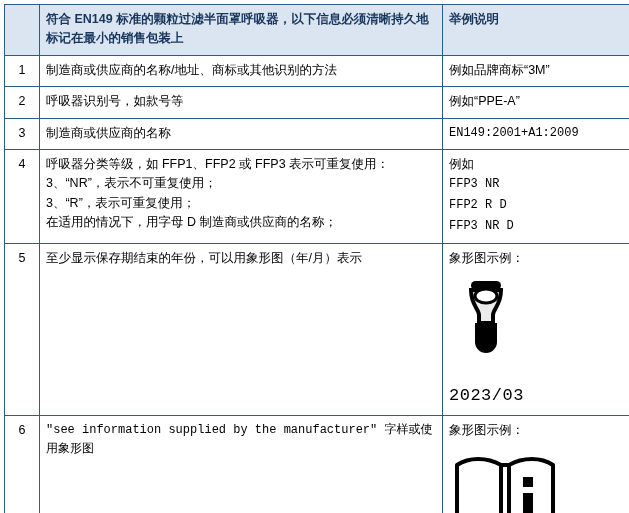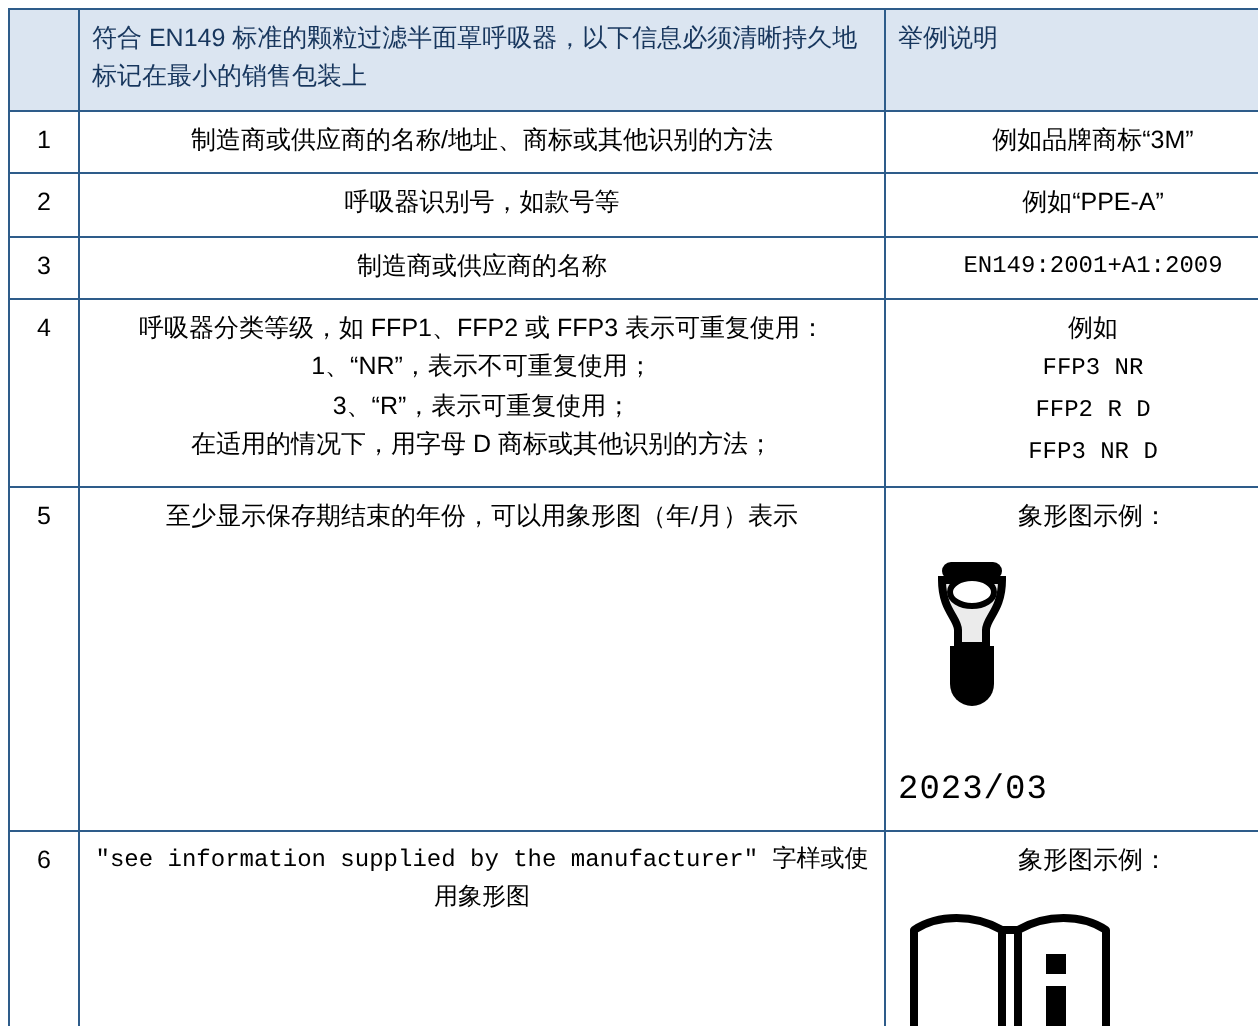--- a/index.html
+++ b/index.html
@@ -32,31 +32,31 @@
     padding: 5px 6px 6px 6px;
     font-size: 12.5px;
     line-height: 1.55;
   }
   .col-num { width: 22px; text-align: center; padding-left: 2px; padding-right: 2px; }
   .col-req { width: 390px; }
   .col-exp { width: 195px; }
 
   thead td, thead th {
     background: #dbe5f1;
-    font-weight: normal;
+    font-weight: bold;
     color: #17365d;
     font-size: 12.5px;
     line-height: 1.6;
   }
   .hdr-num { background: #dbe5f1; }
   .mono {
     font-family: "Liberation Mono", "DejaVu Sans Mono", monospace;
     font-size: 12px;
   }
-  .line { display: block; text-align: center; }
+  .line { display: block; }
   .exp-mono {
     font-family: "Liberation Mono", "DejaVu Sans Mono", monospace;
     font-size: 12px;
     line-height: 1.75;
   }
   .pictogram-wrap {
     margin-top: 10px;
     display: block;
   }
   .pict-date {
@@ -110,23 +110,23 @@
         </td>
         <td class="col-exp">
           <span class="line mono">EN149:2001+A1:2009</span>
         </td>
       </tr>
 
       <tr>
         <td class="col-num">4</td>
         <td class="col-req">
           <span class="line">呼吸器分类等级，如 FFP1、FFP2 或 FFP3 表示可重复使用：</span>
-          <span class="line">1、“NR”，表示不可重复使用；</span>
+          <span class="line">3、“NR”，表示不可重复使用；</span>
           <span class="line">3、“R”，表示可重复使用；</span>
-          <span class="line">在适用的情况下，用字母 D 商标或其他识别的方法；</span>
+          <span class="line">在适用的情况下，用字母 D 制造商或供应商的名称；</span>
         </td>
         <td class="col-exp">
           <span class="line">例如</span>
           <span class="line exp-mono">FFP3 NR</span>
           <span class="line exp-mono">FFP2 R D</span>
           <span class="line exp-mono">FFP3 NR D</span>
         </td>
       </tr>
 
       <tr class="row-tall-5">

